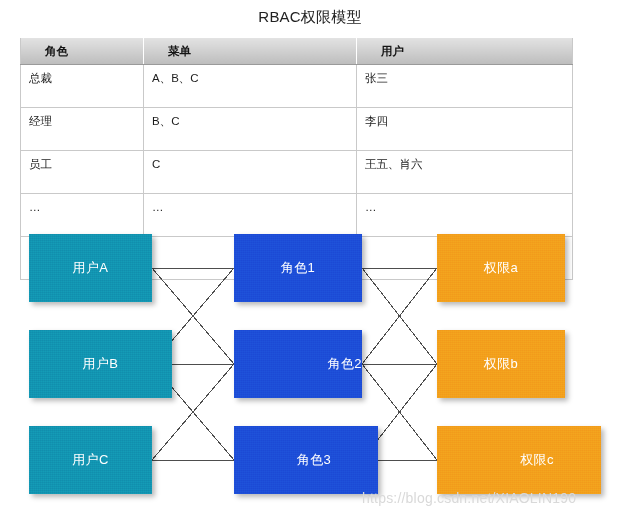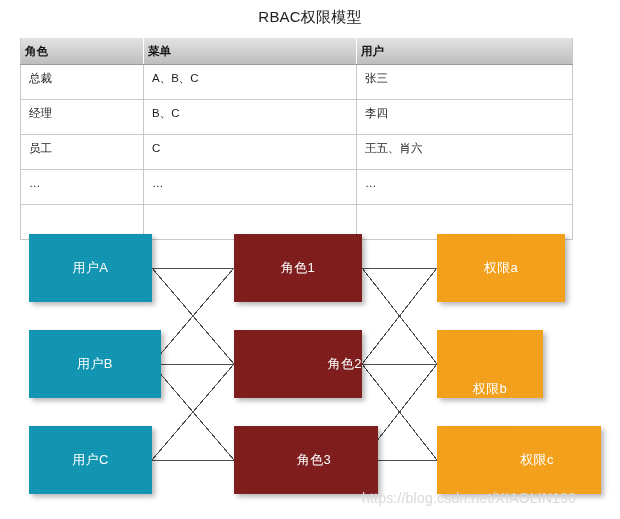--- a/index.html
+++ b/index.html
@@ -40,32 +40,32 @@
     color: #1c1c1c;
   }
   .rbac-table col.c1 { width: 123px; }
   .rbac-table col.c2 { width: 213px; }
   .rbac-table col.c3 { width: 216px; }
 
   .rbac-table th {
     height: 26px;
     text-align: left;
     font-weight: bold;
-    padding: 0 0 0 4px;
+    padding: 0 0 0 24px;
     background: linear-gradient(to bottom, #e2e2e2 0%, #d2d2d2 45%, #bdbdbd 100%);
     border-right: 1px solid #ffffff;
     border-bottom: 1px solid #9a9a9a;
     color: #141414;
     font-size: 11.5px;
   }
   .rbac-table th:last-child { border-right: none; }
 
   .rbac-table td {
     height: 26px;
-    padding: 0 0 8px 8px;
+    padding: 0 0 16px 8px;
     border-right: 1px solid #c9c9c9;
     border-bottom: 1px solid #c9c9c9;
     background: #ffffff;
     vertical-align: middle;
     font-size: 11.5px;
     color: #1c1c1c;
   }
   .rbac-table td:last-child { border-right: none; }
   .rbac-table tbody tr:last-child td { border-bottom: 1px solid #c9c9c9; }
   .rbac-table { border-left: 1px solid #c9c9c9; border-right: 1px solid #c9c9c9; }
@@ -105,21 +105,21 @@
     pointer-events: none;
     opacity: 0.30;
     background-image:
       repeating-linear-gradient(0deg, rgba(255,255,255,0.11) 0px, rgba(255,255,255,0.11) 1px, rgba(0,0,0,0.11) 1px, rgba(0,0,0,0.11) 2px),
       repeating-linear-gradient(90deg, rgba(255,255,255,0.10) 0px, rgba(255,255,255,0.10) 1px, rgba(0,0,0,0.10) 1px, rgba(0,0,0,0.10) 2px);
     mix-blend-mode: overlay;
   }
   .node > span { position: relative; z-index: 2; }
 
   .node.user { background-color: #1295b2; }
-  .node.role { background-color: #7f1d1d; }
+  .node.role { background-color: #1d4ed8; }
   .node.perm { background-color: #f3a01c; }
 
   
   .watermark {
     position: absolute;
     left: 362px;
     top: 490px;
     font-size: 14px;
     color: #d9d9d9;
     letter-spacing: 0.2px;
@@ -188,41 +188,41 @@
       <line x1="362" y1="364" x2="437" y2="268" stroke="#4d4d4d" stroke-width="1" shape-rendering="crispEdges"></line>
       <line x1="362" y1="364" x2="437" y2="364" stroke="#4d4d4d" stroke-width="1" shape-rendering="crispEdges"></line>
       <line x1="362" y1="364" x2="437" y2="460" stroke="#4d4d4d" stroke-width="1" shape-rendering="crispEdges"></line>
       <line x1="362" y1="460" x2="437" y2="364" stroke="#4d4d4d" stroke-width="1" shape-rendering="crispEdges"></line>
       <line x1="362" y1="460" x2="437" y2="460" stroke="#4d4d4d" stroke-width="1" shape-rendering="crispEdges"></line>
     </svg>
 
   <div class="node user" style="left:29px; top:234px; width:123px; height:68px;">
     <span>用户A</span>
   </div>
-  <div class="node user" style="left:29px; top:330px; width:132px; height:68px;">
+  <div class="node user" style="left:29px; top:330px; width:143px; height:68px;">
     <span>用户B</span>
   </div>
   <div class="node user" style="left:29px; top:426px; width:123px; height:68px;">
     <span>用户C</span>
   </div>
 
   <div class="node role" style="left:234px; top:234px; width:128px; height:68px;">
     <span>角色1</span>
   </div>
   <div class="node role" style="left:234px; top:330px; width:128px; height:68px;justify-content:flex-end;">
     <span>角色2</span>
   </div>
   <div class="node role" style="left:234px; top:426px; width:128px; height:68px;padding-left:16px;">
     <span>角色3</span>
   </div>
 
   <div class="node perm" style="left:437px; top:234px; width:128px; height:68px;">
     <span>权限a</span>
   </div>
-  <div class="node perm" style="left:437px; top:330px; width:106px; height:68px;align-items:flex-end;">
+  <div class="node perm" style="left:437px; top:330px; width:128px; height:68px;">
     <span>权限b</span>
   </div>
   <div class="node perm" style="left:437px; top:426px; width:128px; height:68px;padding-left:36px;">
     <span>权限c</span>
   </div>
 
 </div>
 
 <div class="watermark">https://blog.csdn.net/XIAOLIN190</div>
 

